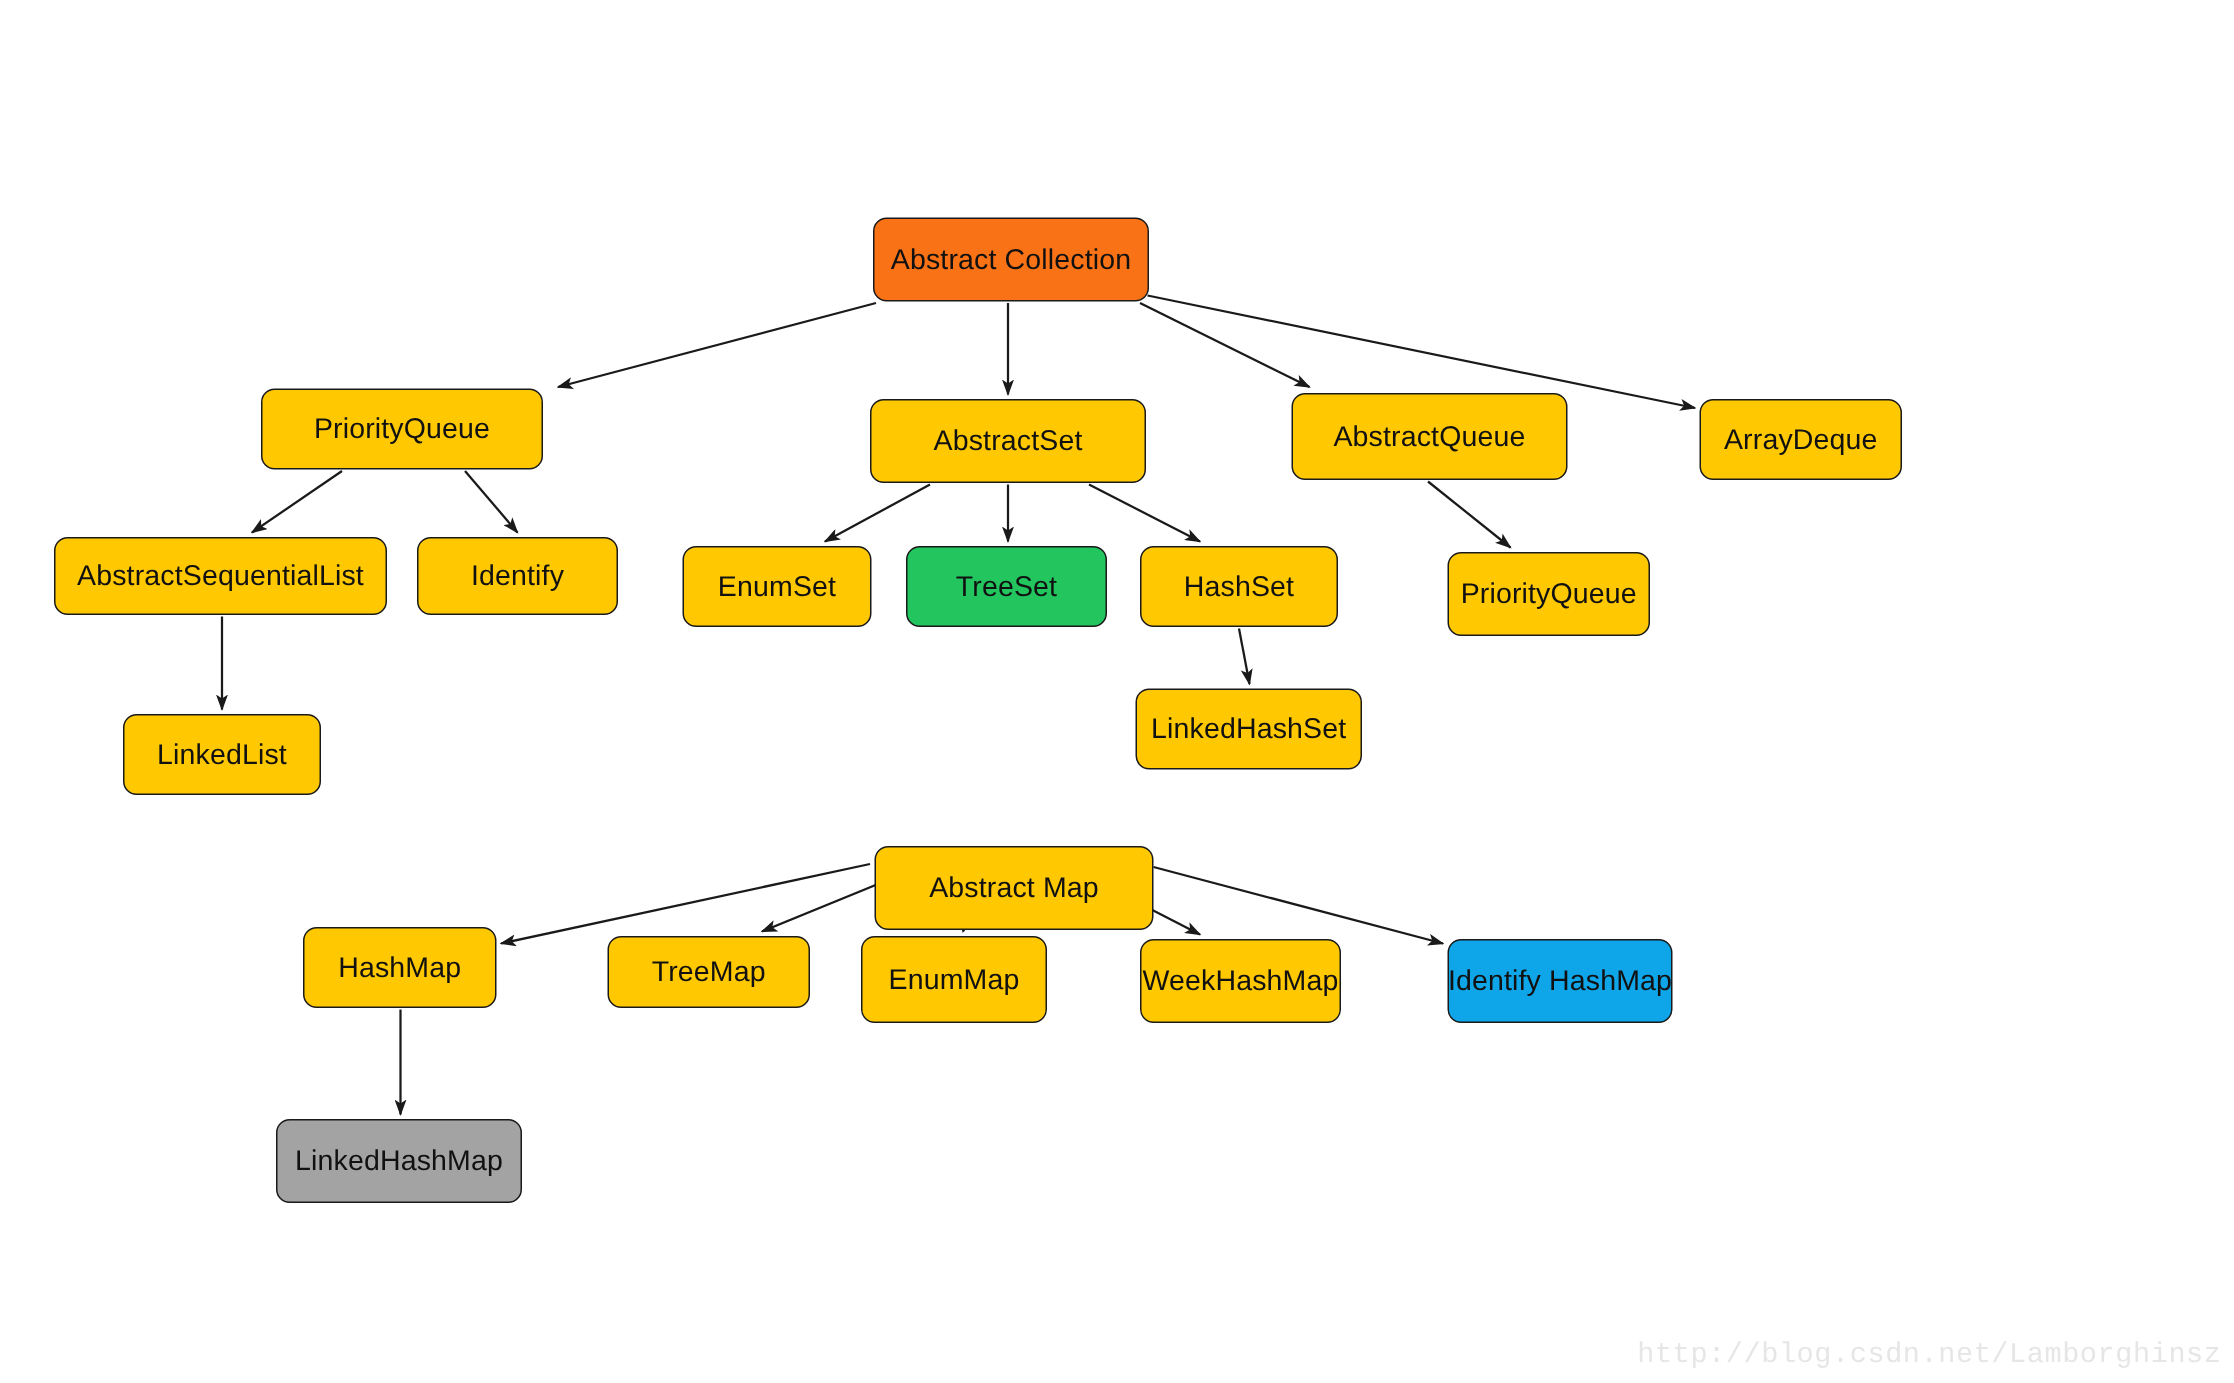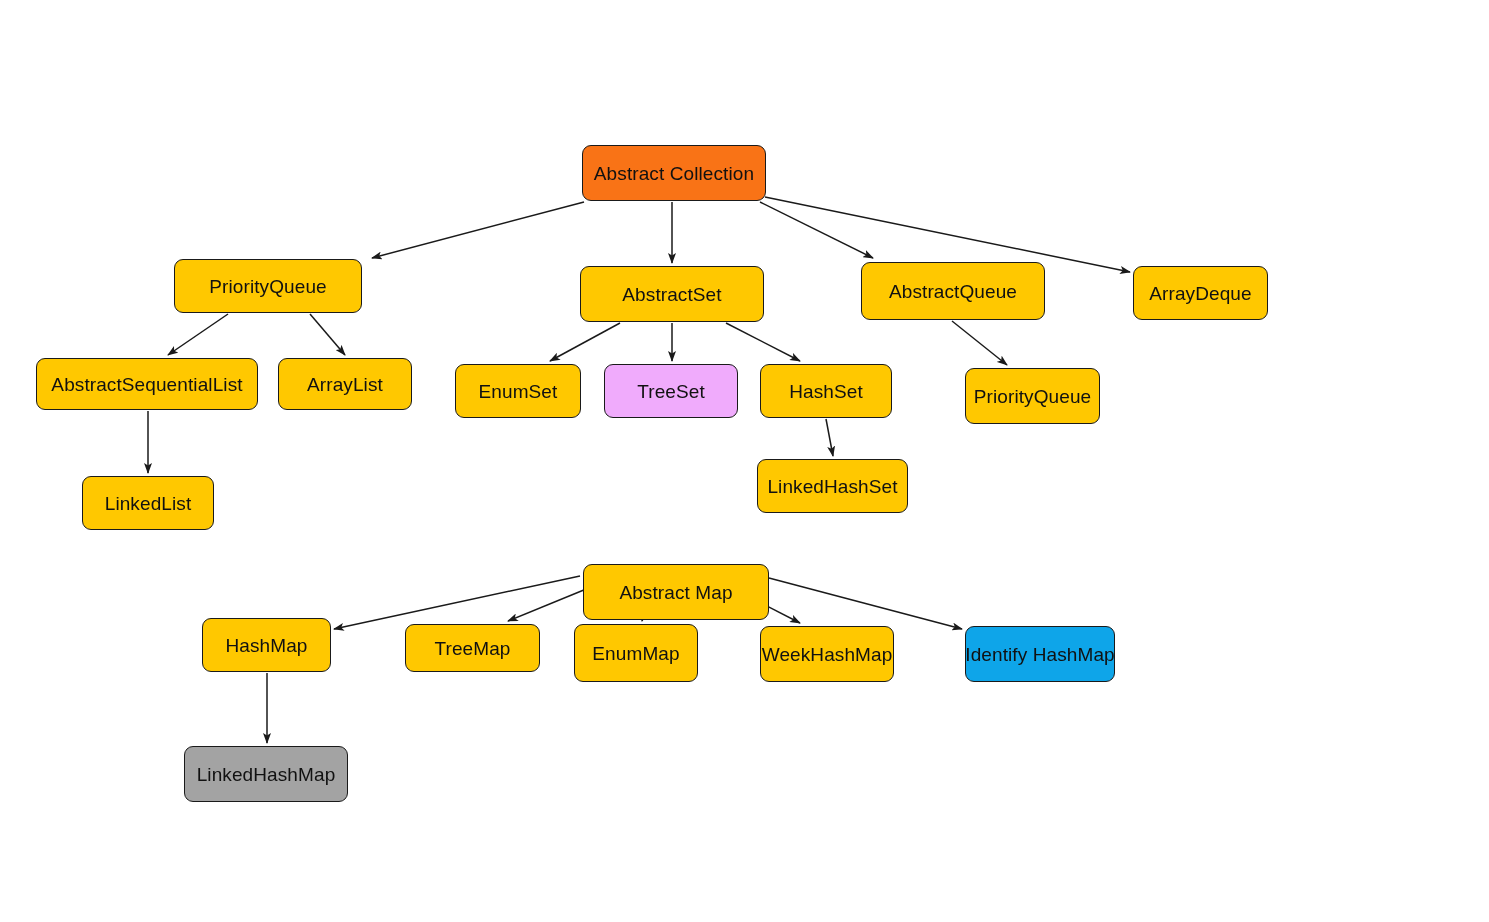--- a/index.html
+++ b/index.html
@@ -104,26 +104,26 @@
       <div class="node" style="left: 861px; top: 262px; width: 184px; height: 58px; background: rgb(255, 200, 0); border-color: rgb(26, 26, 26);">
         <span class="node-label">AbstractQueue</span>
       </div>
       <div class="node" style="left: 1133px; top: 266px; width: 135px; height: 54px; background: rgb(255, 200, 0); border-color: rgb(26, 26, 26);">
         <span class="node-label">ArrayDeque</span>
       </div>
       <div class="node" style="left: 36px; top: 358px; width: 222px; height: 52px; background: rgb(255, 200, 0); border-color: rgb(26, 26, 26);">
         <span class="node-label">AbstractSequentialList</span>
       </div>
       <div class="node" style="left: 278px; top: 358px; width: 134px; height: 52px; background: rgb(255, 200, 0); border-color: rgb(26, 26, 26);">
-        <span class="node-label">ArrayList</span>
+        <span class="node-label">Identify</span>
       </div>
       <div class="node" style="left: 455px; top: 364px; width: 126px; height: 54px; background: rgb(255, 200, 0); border-color: rgb(26, 26, 26);">
         <span class="node-label">EnumSet</span>
       </div>
-      <div class="node" style="left: 604px; top: 364px; width: 134px; height: 54px; background: #f0abfc; border-color: rgb(26, 26, 26);">
+      <div class="node" style="left: 604px; top: 364px; width: 134px; height: 54px; background: #22c55e; border-color: rgb(26, 26, 26);">
         <span class="node-label">TreeSet</span>
       </div>
       <div class="node" style="left: 760px; top: 364px; width: 132px; height: 54px; background: rgb(255, 200, 0); border-color: rgb(26, 26, 26);">
         <span class="node-label">HashSet</span>
       </div>
       <div class="node" style="left: 965px; top: 368px; width: 135px; height: 56px; background: rgb(255, 200, 0); border-color: rgb(26, 26, 26);">
         <span class="node-label">PriorityQueue</span>
       </div>
       <div class="node" style="left: 82px; top: 476px; width: 132px; height: 54px; background: rgb(255, 200, 0); border-color: rgb(26, 26, 26);">
         <span class="node-label">LinkedList</span>
@@ -147,14 +147,15 @@
         <span class="node-label">WeekHashMap</span>
       </div>
       <div class="node" style="left: 965px; top: 626px; width: 150px; height: 56px; background: #0ea5e9; border-color: rgb(26, 26, 26);">
         <span class="node-label">Identify HashMap</span>
       </div>
       <div class="node" style="left: 184px; top: 746px; width: 164px; height: 56px; background: #a3a3a3; border-color: rgb(26, 26, 26);">
         <span class="node-label">LinkedHashMap</span>
       </div>
     </div>
 
+  <div id="watermark">http://blog.csdn.net/Lamborghinsz</div>
 
 </div>
 
 </body></html>

